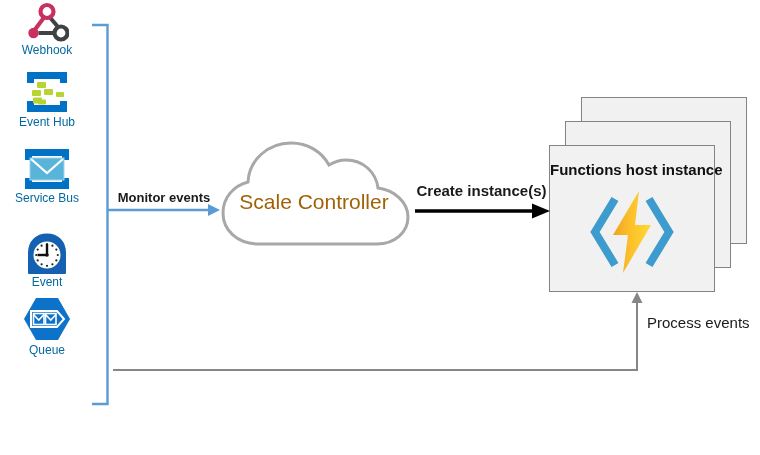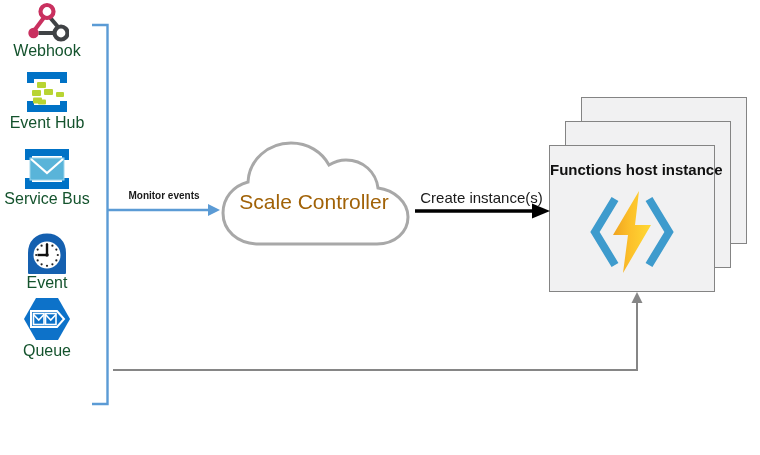--- a/index.html
+++ b/index.html
@@ -2,29 +2,29 @@
 <html><head>
 <meta charset="utf-8">
 <style>
   html,body{margin:0;padding:0;background:#fff;}
   #stage{
     position:relative;width:760px;height:455px;background:#fff;overflow:hidden;
     font-family:"Liberation Sans","DejaVu Sans",sans-serif;color:#1a1a1a;
   }
   .abs{position:absolute;}
   .source{position:absolute;left:5px;width:84px;display:flex;flex-direction:column;align-items:center;}
-  .source .lbl{margin-top:2px;font-size:16px;line-height:13px;color:#14532d;white-space:nowrap;}
+  .source .lbl{margin-top:2px;font-size:12px;line-height:13px;color:#0369a1;white-space:nowrap;}
   .stackbox{
     position:absolute;width:166px;height:147px;background:#f1f1f2;border:1.5px solid #848484;
     box-sizing:border-box;
   }
   .host-title{margin-top:15px;text-align:center;font-size:15px;font-weight:bold;color:#111;white-space:nowrap;}
   .func-logo{position:absolute;left:50%;top:42px;transform:translateX(-50%);}
-  .lbl-monitor{left:110px;top:190px;width:108px;text-align:center;font-weight:bold;font-size:10px;white-space:nowrap;}
-  .lbl-create{left:413px;top:189px;width:137px;text-align:center;font-weight:normal;font-size:15px;white-space:nowrap;}
+  .lbl-monitor{left:110px;top:190px;width:108px;text-align:center;font-weight:bold;font-size:13px;white-space:nowrap;}
+  .lbl-create{left:413px;top:182px;width:137px;text-align:center;font-weight:bold;font-size:15px;white-space:nowrap;}
   .lbl-process{left:647px;top:314px;font-size:15px;white-space:nowrap;}
   .lbl-scale{left:232px;top:190px;width:164px;text-align:center;font-size:21px;color:#a16207;white-space:nowrap;}
   svg{display:block;}
 </style>
 </head>
 <body>
 
 <div id="stage">
 
   <div class="stackbox" style="left:581px;top:97px;"></div>
@@ -58,20 +58,21 @@
     <line x1="107.5" y1="210" x2="209" y2="210" stroke="#5b9bd5" stroke-width="2.4"></line>
     <polygon points="208,204 220,210 208,216" fill="#5b9bd5"></polygon>
     <line x1="415" y1="211" x2="534" y2="211" stroke="#000000" stroke-width="3.6"></line>
     <polygon points="532,203.5 550,211 532,218.5" fill="#000000"></polygon>
     <polyline points="113,370 637,370 637,302" fill="none" stroke="#868686" stroke-width="2"></polyline>
     <polygon points="637,292 631.5,303 642.5,303" fill="#868686"></polygon>
   </svg>
 
   <div class="abs lbl-monitor">Monitor events</div>
   <div class="abs lbl-create">Create instance(s)</div>
+  <div class="abs lbl-process">Process events</div>
   <div class="abs lbl-scale">Scale Controller</div>
 
   <div class="source" style="top:2px;">
     <svg width="44" height="40" viewBox="0 0 44 40">
       <line x1="19" y1="15.5" x2="10" y2="27.5" stroke="#c9305f" stroke-width="4"></line>
       <line x1="25" y1="15.5" x2="33.5" y2="25.5" stroke="#3f4245" stroke-width="4"></line>
       <line x1="13.5" y1="31" x2="29.5" y2="31" stroke="#3f4245" stroke-width="4"></line>
       <circle cx="22" cy="9.5" r="6.5" fill="none" stroke="#c9305f" stroke-width="4.2"></circle>
       <circle cx="36" cy="31" r="6.5" fill="none" stroke="#3f4245" stroke-width="4.2"></circle>
       <circle cx="8.5" cy="31" r="5.2" fill="#c9305f"></circle>

